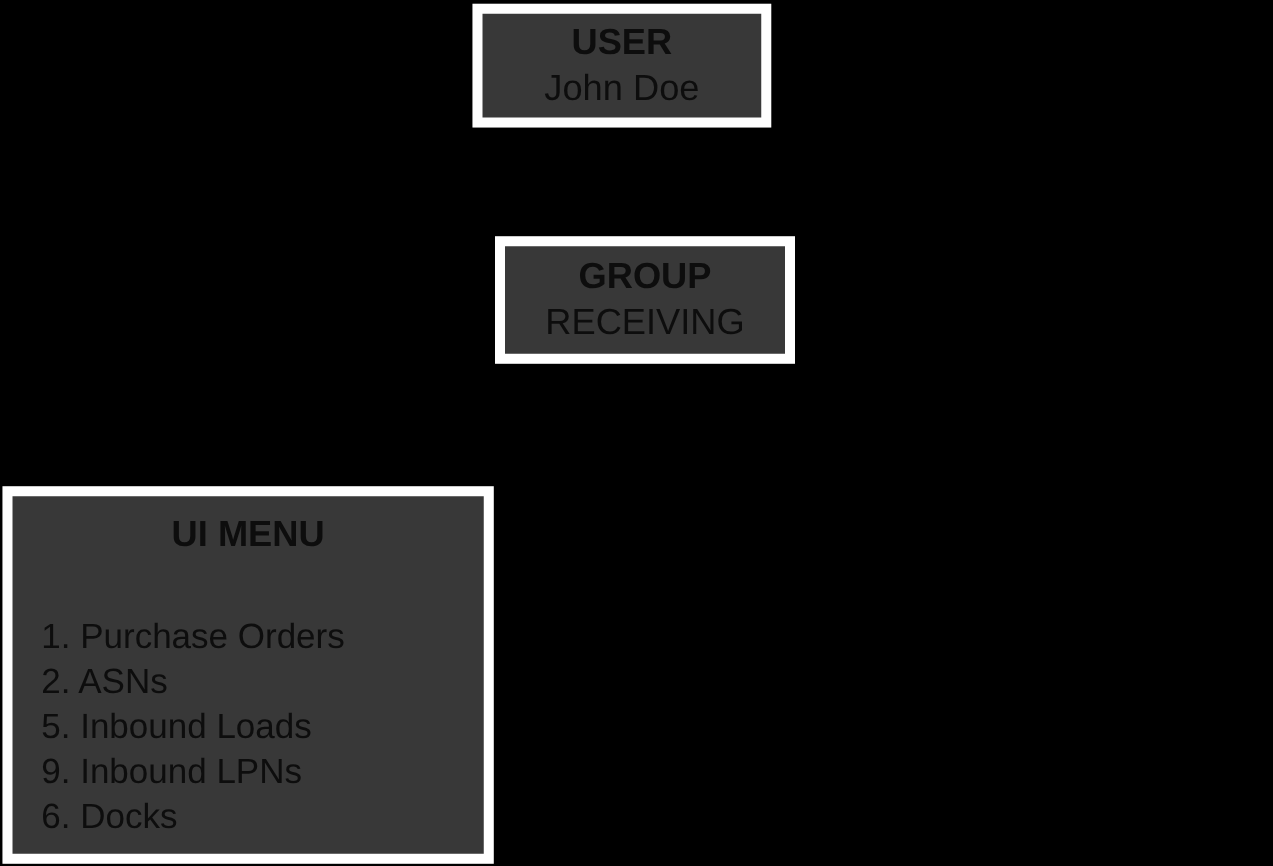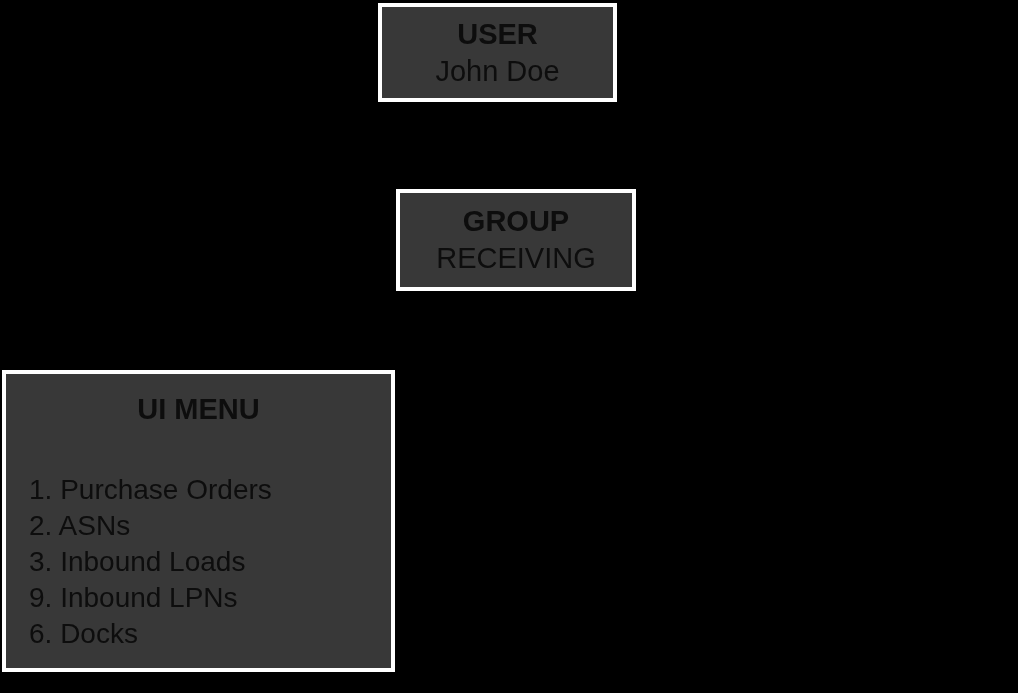--- a/index.html
+++ b/index.html
@@ -13,21 +13,21 @@
     height: 693px;
     background: #000000;
     overflow: hidden;
     font-family: "Liberation Sans", "DejaVu Sans", sans-serif;
     color: #0d0d0d;
   }
   .node {
     position: absolute;
     box-sizing: border-box;
     background: #383838;
-    border: 4px solid #ffffff;
+    border: 8px solid #ffffff;
     display: flex;
     flex-direction: column;
     align-items: center;
     justify-content: center;
   }
   .node-title {
     font-size: 29px;
     font-weight: bold;
     line-height: 37px;
     text-align: center;
@@ -55,21 +55,21 @@
   }
   ul.menu-list li {
     font-size: 28px;
     font-weight: normal;
     line-height: 36px;
     white-space: nowrap;
   }
   
   #user-node  { left: 378px; top: 3px;   width: 239px; height: 99px;  }
   #group-node { left: 396px; top: 189px; width: 240px; height: 102px; }
-  #ui-menu-node { left: 2px;   top: 370px; width: 393px; height: 302px; gap: 44px; }
+  #ui-menu-node { left: 2px;   top: 389px; width: 393px; height: 302px; gap: 44px; }
   #rf-menu-node { left: 626px; top: 388px; width: 390px; height: 301px; }
   #ui-menu-node ul.menu-list { padding-left: 46px; }
   #rf-menu-node ul.menu-list { padding-left: 65px; }
 </style>
 </head>
 <body>
 
 <div id="canvas">
 
   <div class="node" id="user-node">
@@ -80,20 +80,20 @@
   <div class="node" id="group-node">
     <div class="node-title">GROUP</div>
     <div class="node-value">RECEIVING</div>
   </div>
 
   <div class="node" id="ui-menu-node">
     <div class="menu-title">UI MENU</div>
     <ul class="menu-list">
       <li>1. Purchase Orders</li>
       <li>2. ASNs</li>
-      <li>3. Inbound Loads</li>
+      <li>5. Inbound Loads</li>
       <li>9. Inbound LPNs</li>
       <li>6. Docks</li>
     </ul>
   </div>
 
 
 </div>
 
 </body></html>

